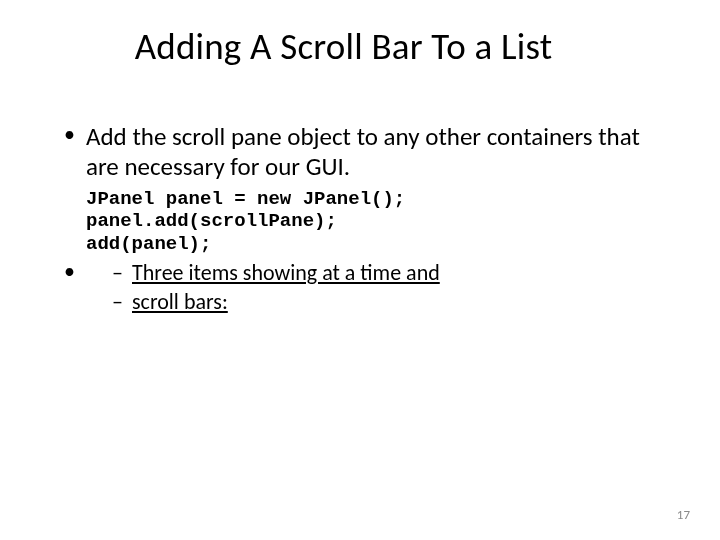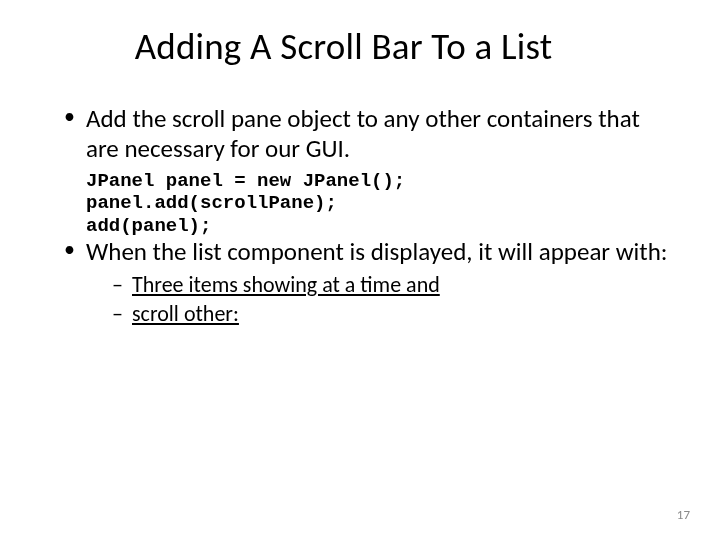--- a/index.html
+++ b/index.html
@@ -23,21 +23,21 @@
     top: 24px;
     left: 0;
     width: 687px;
     text-align: center;
     font-size: 37px;
     font-weight: 400;
     letter-spacing: 0.2px;
   }
   .content {
     position: absolute;
-    top: 104px;
+    top: 122px;
     left: 64px;
     right: 50px;
   }
   ul.level1 {
     margin: 0;
     padding: 0;
     list-style: none;
   }
   ul.level1 > li {
     position: relative;
@@ -105,24 +105,23 @@
 
   <div class="content">
     <ul class="level1">
       <li>Add the scroll pane object to any other containers that are necessary for our GUI.</li>
     </ul>
     <div class="code-block">JPanel panel = new JPanel();
 panel.add(scrollPane);
 add(panel);</div>
     <ul class="level1">
       <li>
-        <span>When the list component is displayed, it will appear with:</span>
         <ul class="level2">
           <li>Three items showing at a time and</li>
-          <li>scroll other:</li>
+          <li>scroll bars:</li>
         </ul>
       </li>
     </ul>
   </div>
 
   <div class="footer-right">17</div>
 
 </div>
 
 </body></html>

